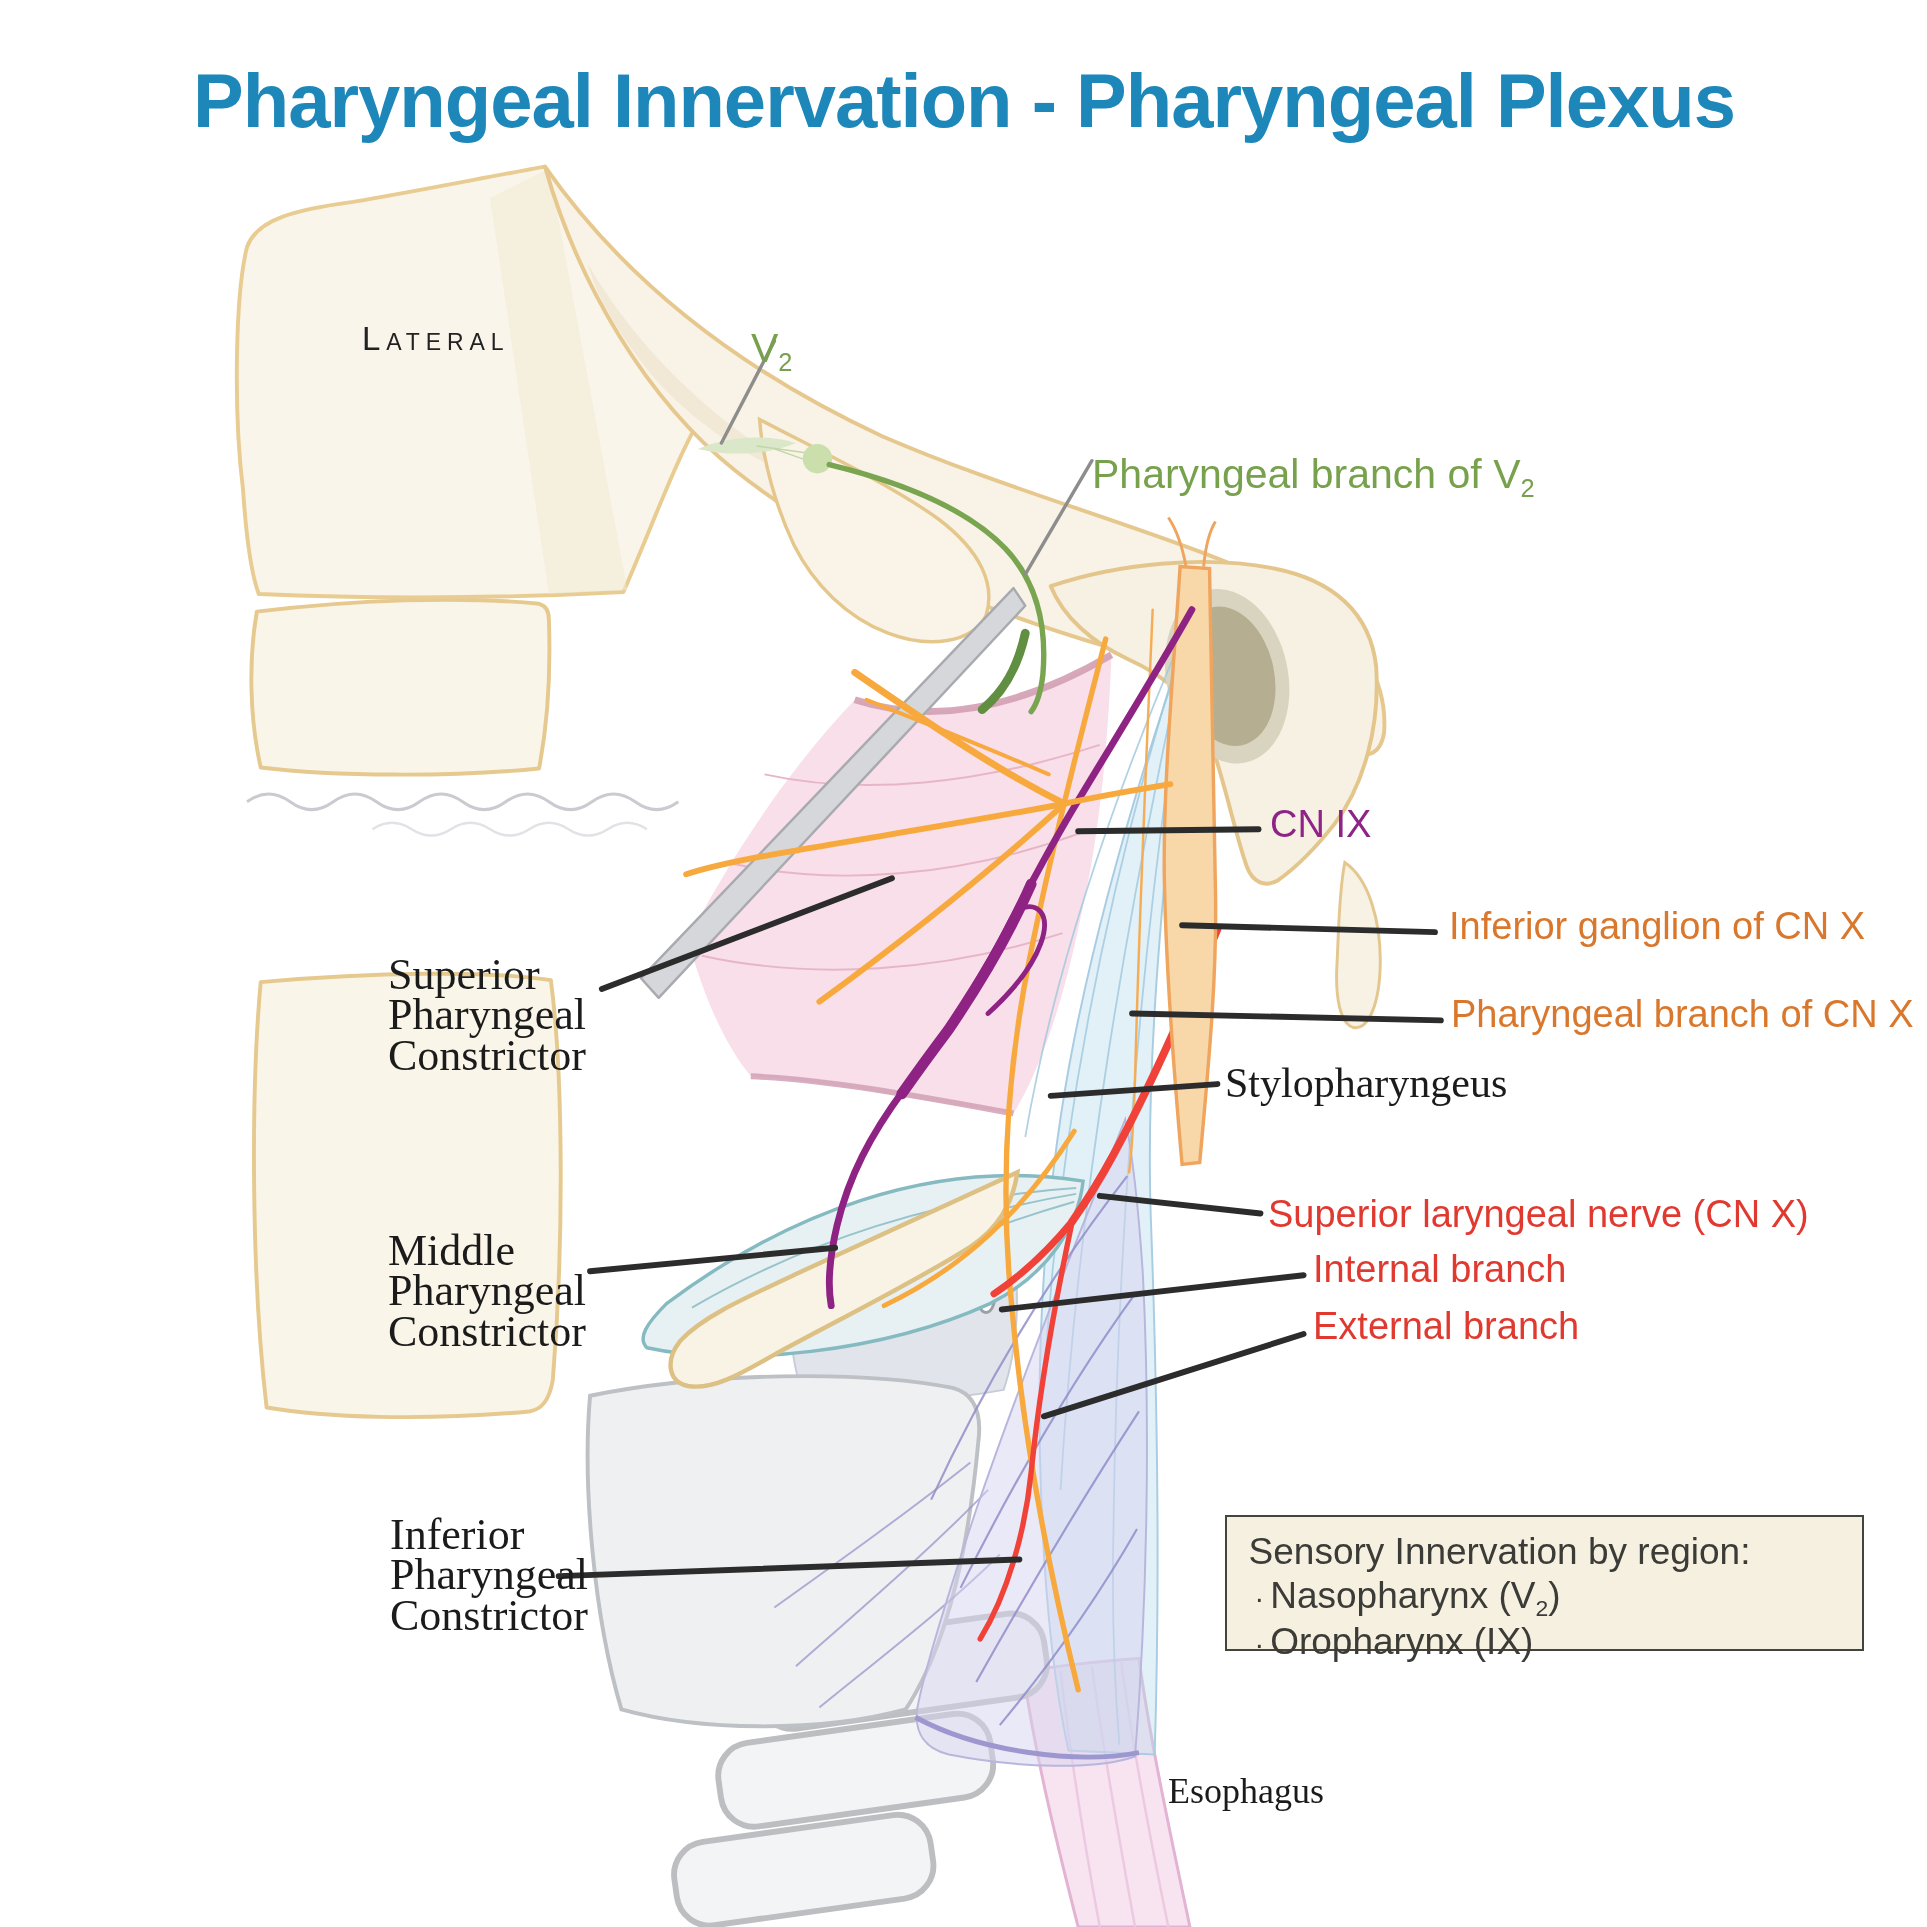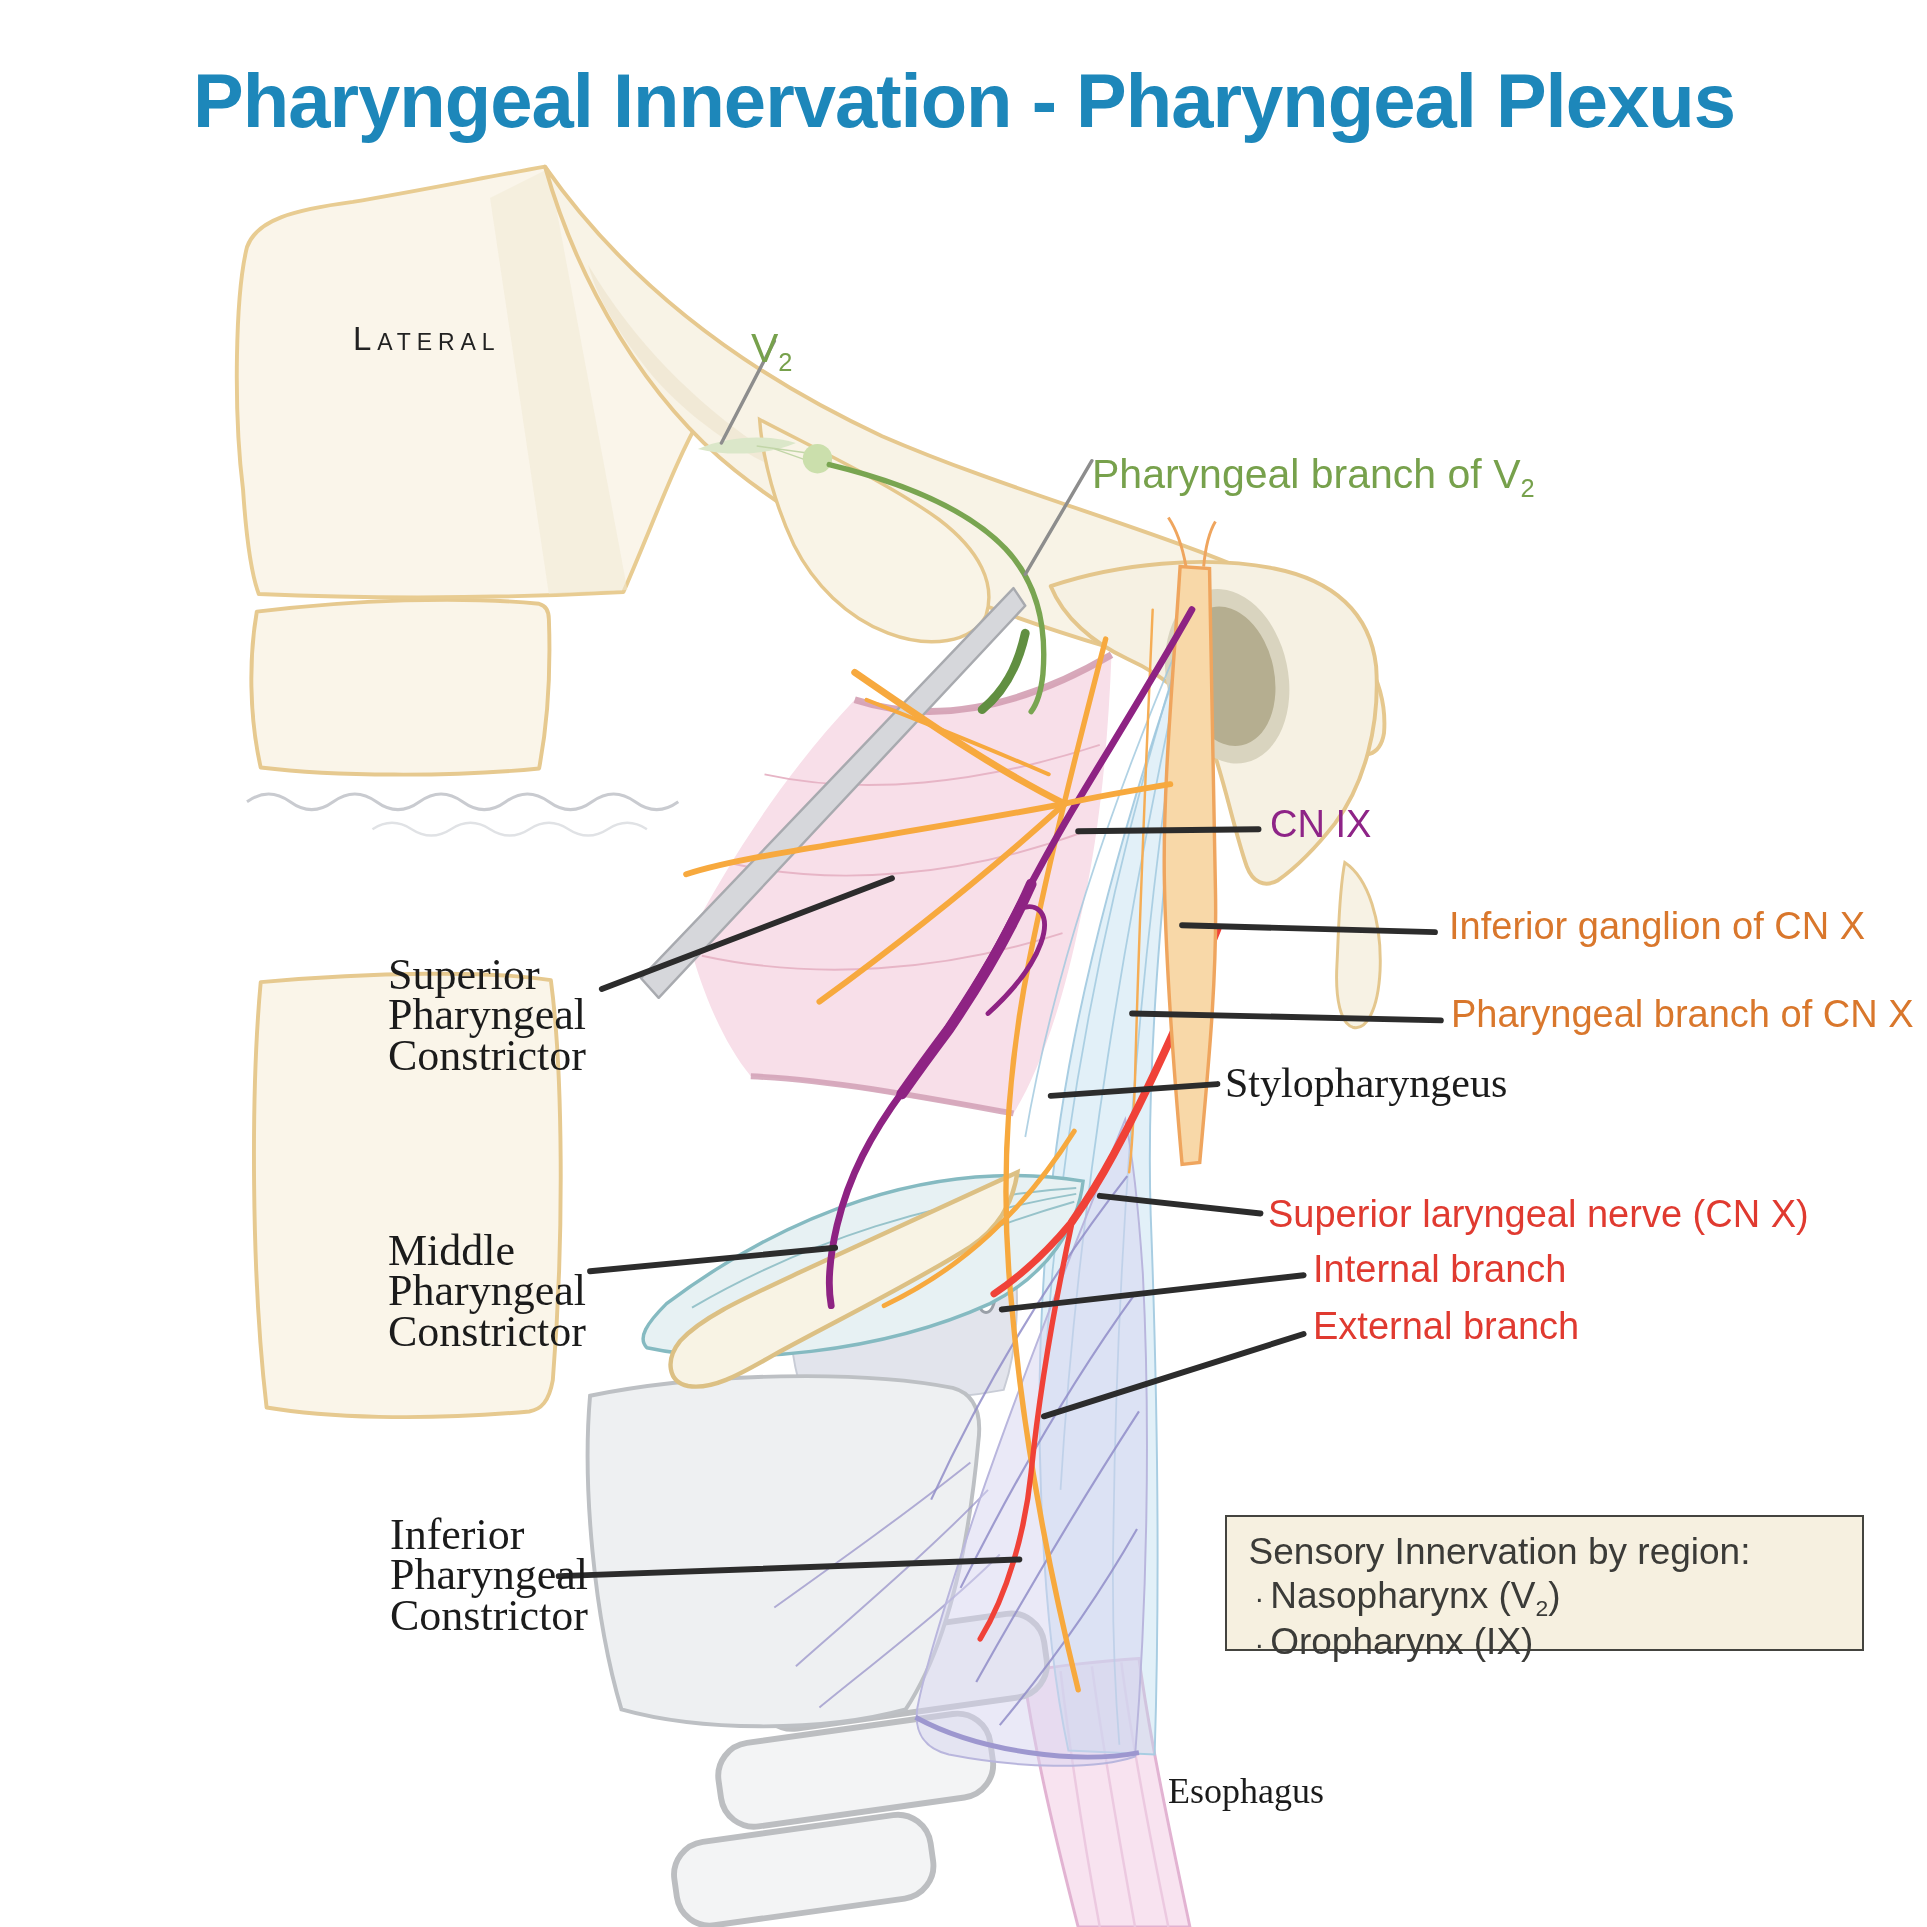--- a/index.html
+++ b/index.html
@@ -207,21 +207,21 @@
     <line x1="1022" y1="1336" x2="1330" y2="1301" stroke="#2c2c2c" stroke-width="6"></line>
     <line x1="1065" y1="1445" x2="1330" y2="1361" stroke="#2c2c2c" stroke-width="6"></line>
     <line x1="614" y1="1009" x2="910" y2="896" stroke="#2c2c2c" stroke-width="6"></line>
     <line x1="602" y1="1297" x2="852" y2="1273" stroke="#2c2c2c" stroke-width="6"></line>
     <line x1="570" y1="1608" x2="1040" y2="1591" stroke="#2c2c2c" stroke-width="6"></line>
   </g>
 </svg>
 
 <div class="page-title">Pharyngeal Innervation - Pharyngeal Plexus</div>
 
-<div class="lbl sans orient" style="left:353px;top:323px;text-align:center;">Lateral</div>
+<div class="lbl sans orient" style="left:362px;top:323px;text-align:center;">Lateral</div>
 
 <div class="lbl sans green" style="left:751px;top:290px;font-size:41px;">
   <span>V</span><sub>2</sub>
 </div>
 
 <div class="lbl sans green" style="left:1092px;top:416px;font-size:41px;">
   <span>Pharyngeal branch of V</span><sub>2</sub>
 </div>
 
 <div class="lbl sans purple" style="left:1270px;top:806px;font-size:38px;">CN IX</div>

